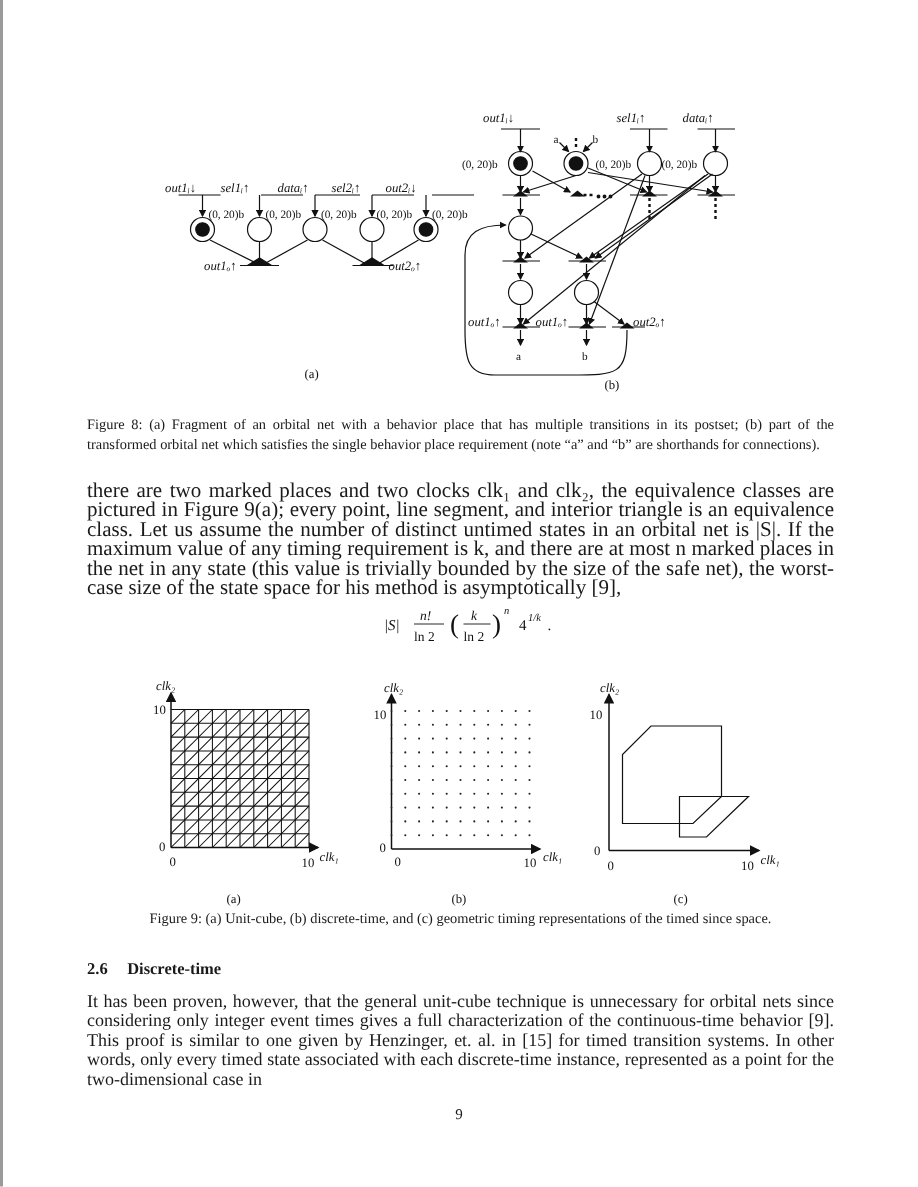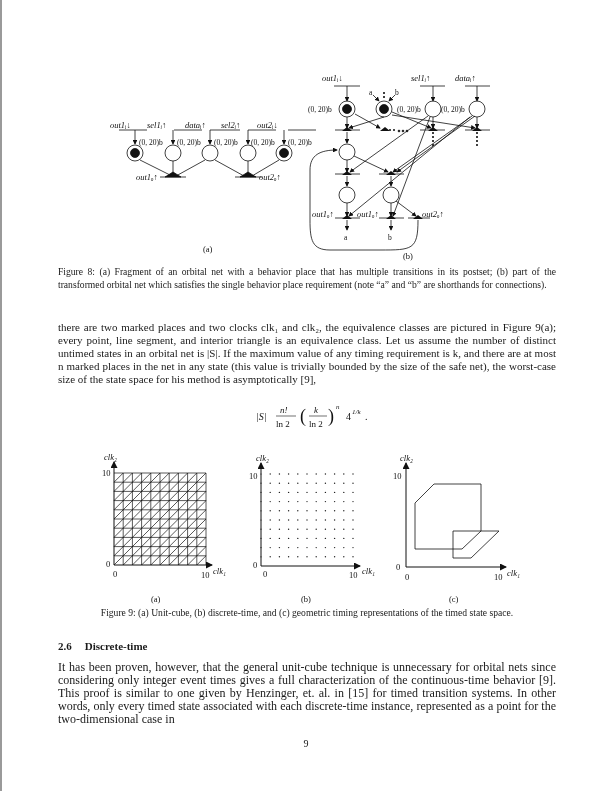--- a/index.html
+++ b/index.html
@@ -1,21 +1,21 @@
 <!DOCTYPE html>
 <html><head>
 <meta charset="utf-8">
 <style>
   html, body { margin: 0; padding: 0; background: #ffffff; }
   body { width: 612px; height: 791px; position: relative; overflow: hidden;
          font-family: "Liberation Serif", "DejaVu Serif", serif; color: #1a1a1a; }
   .left-edge { position: absolute; left: 0; top: 0; width: 2px; height: 791px; background: #9a9a9a; }
   .fig8 { position: absolute; left: 0; top: 0; width: 612px; height: 262px; }
-  .caption8 { position: absolute; left: 58px; top: 265px; width: 498px; font-size: 9.6px; line-height: 13px; text-align: justify; }
-  .para1 { position: absolute; left: 58px; top: 321px; width: 498px; font-size: 11px; line-height: 13px; text-align: justify; }
+  .caption8 { position: absolute; left: 58px; top: 277px; width: 498px; font-size: 9.6px; line-height: 13px; text-align: justify; }
+  .para1 { position: absolute; left: 58px; top: 321px; width: 498px; font-size: 14px; line-height: 13px; text-align: justify; }
   .formula { position: absolute; left: 228px; top: 400px; width: 200px; height: 36px; }
   .fig9 { position: absolute; left: 0; top: 440px; width: 612px; height: 170px; }
   .caption9 { position: absolute; left: 58px; top: 606px; width: 498px; font-size: 9.6px; line-height: 13px; text-align: center; }
   .section-title { position: absolute; left: 58px; top: 640px; font-size: 11px; font-weight: bold; }
   .section-title .num { display: inline-block; width: 24px; }
   .para2 { position: absolute; left: 58px; top: 661px; width: 498px; font-size: 12px; line-height: 13px; text-align: justify; }
   .page-num { position: absolute; left: 0; width: 612px; top: 738px; text-align: center; font-size: 10px; }
   svg text { font-family: "Liberation Serif", "DejaVu Serif", serif; }
   .it { font-style: italic; }
 </style>
@@ -376,21 +376,21 @@
     <text x="400" y="461" class="it">clk₂</text>
     <text x="393" y="479">10</text>
     <text x="396" y="570">0</text>
     <text x="405" y="580">0</text>
     <text x="494" y="580">10</text>
     <text x="507" y="576" class="it">clk₁</text>
     <text x="449" y="602">(c)</text>
   </g>
 </svg>
 
-<div class="caption9">Figure 9: (a) Unit-cube, (b) discrete-time, and (c) geometric timing representations of the timed state space.</div>
+<div class="caption9">Figure 9: (a) Unit-cube, (b) discrete-time, and (c) geometric timing representations of the timed since space.</div>
 
 <div class="section-title">
   <span class="num">2.6</span>
   <span>Discrete-time</span>
 </div>
 
 <div class="para2">It has been proven, however, that the general unit-cube technique is unnecessary for orbital nets since considering only integer event times gives a full characterization of the continuous-time behavior [9]. This proof is similar to one given by Henzinger, et. al. in [15] for timed transition systems. In other words, only every timed state associated with each discrete-time instance, represented as a point for the two-dimensional case in</div>
 
 <div class="page-num">9</div>
 

